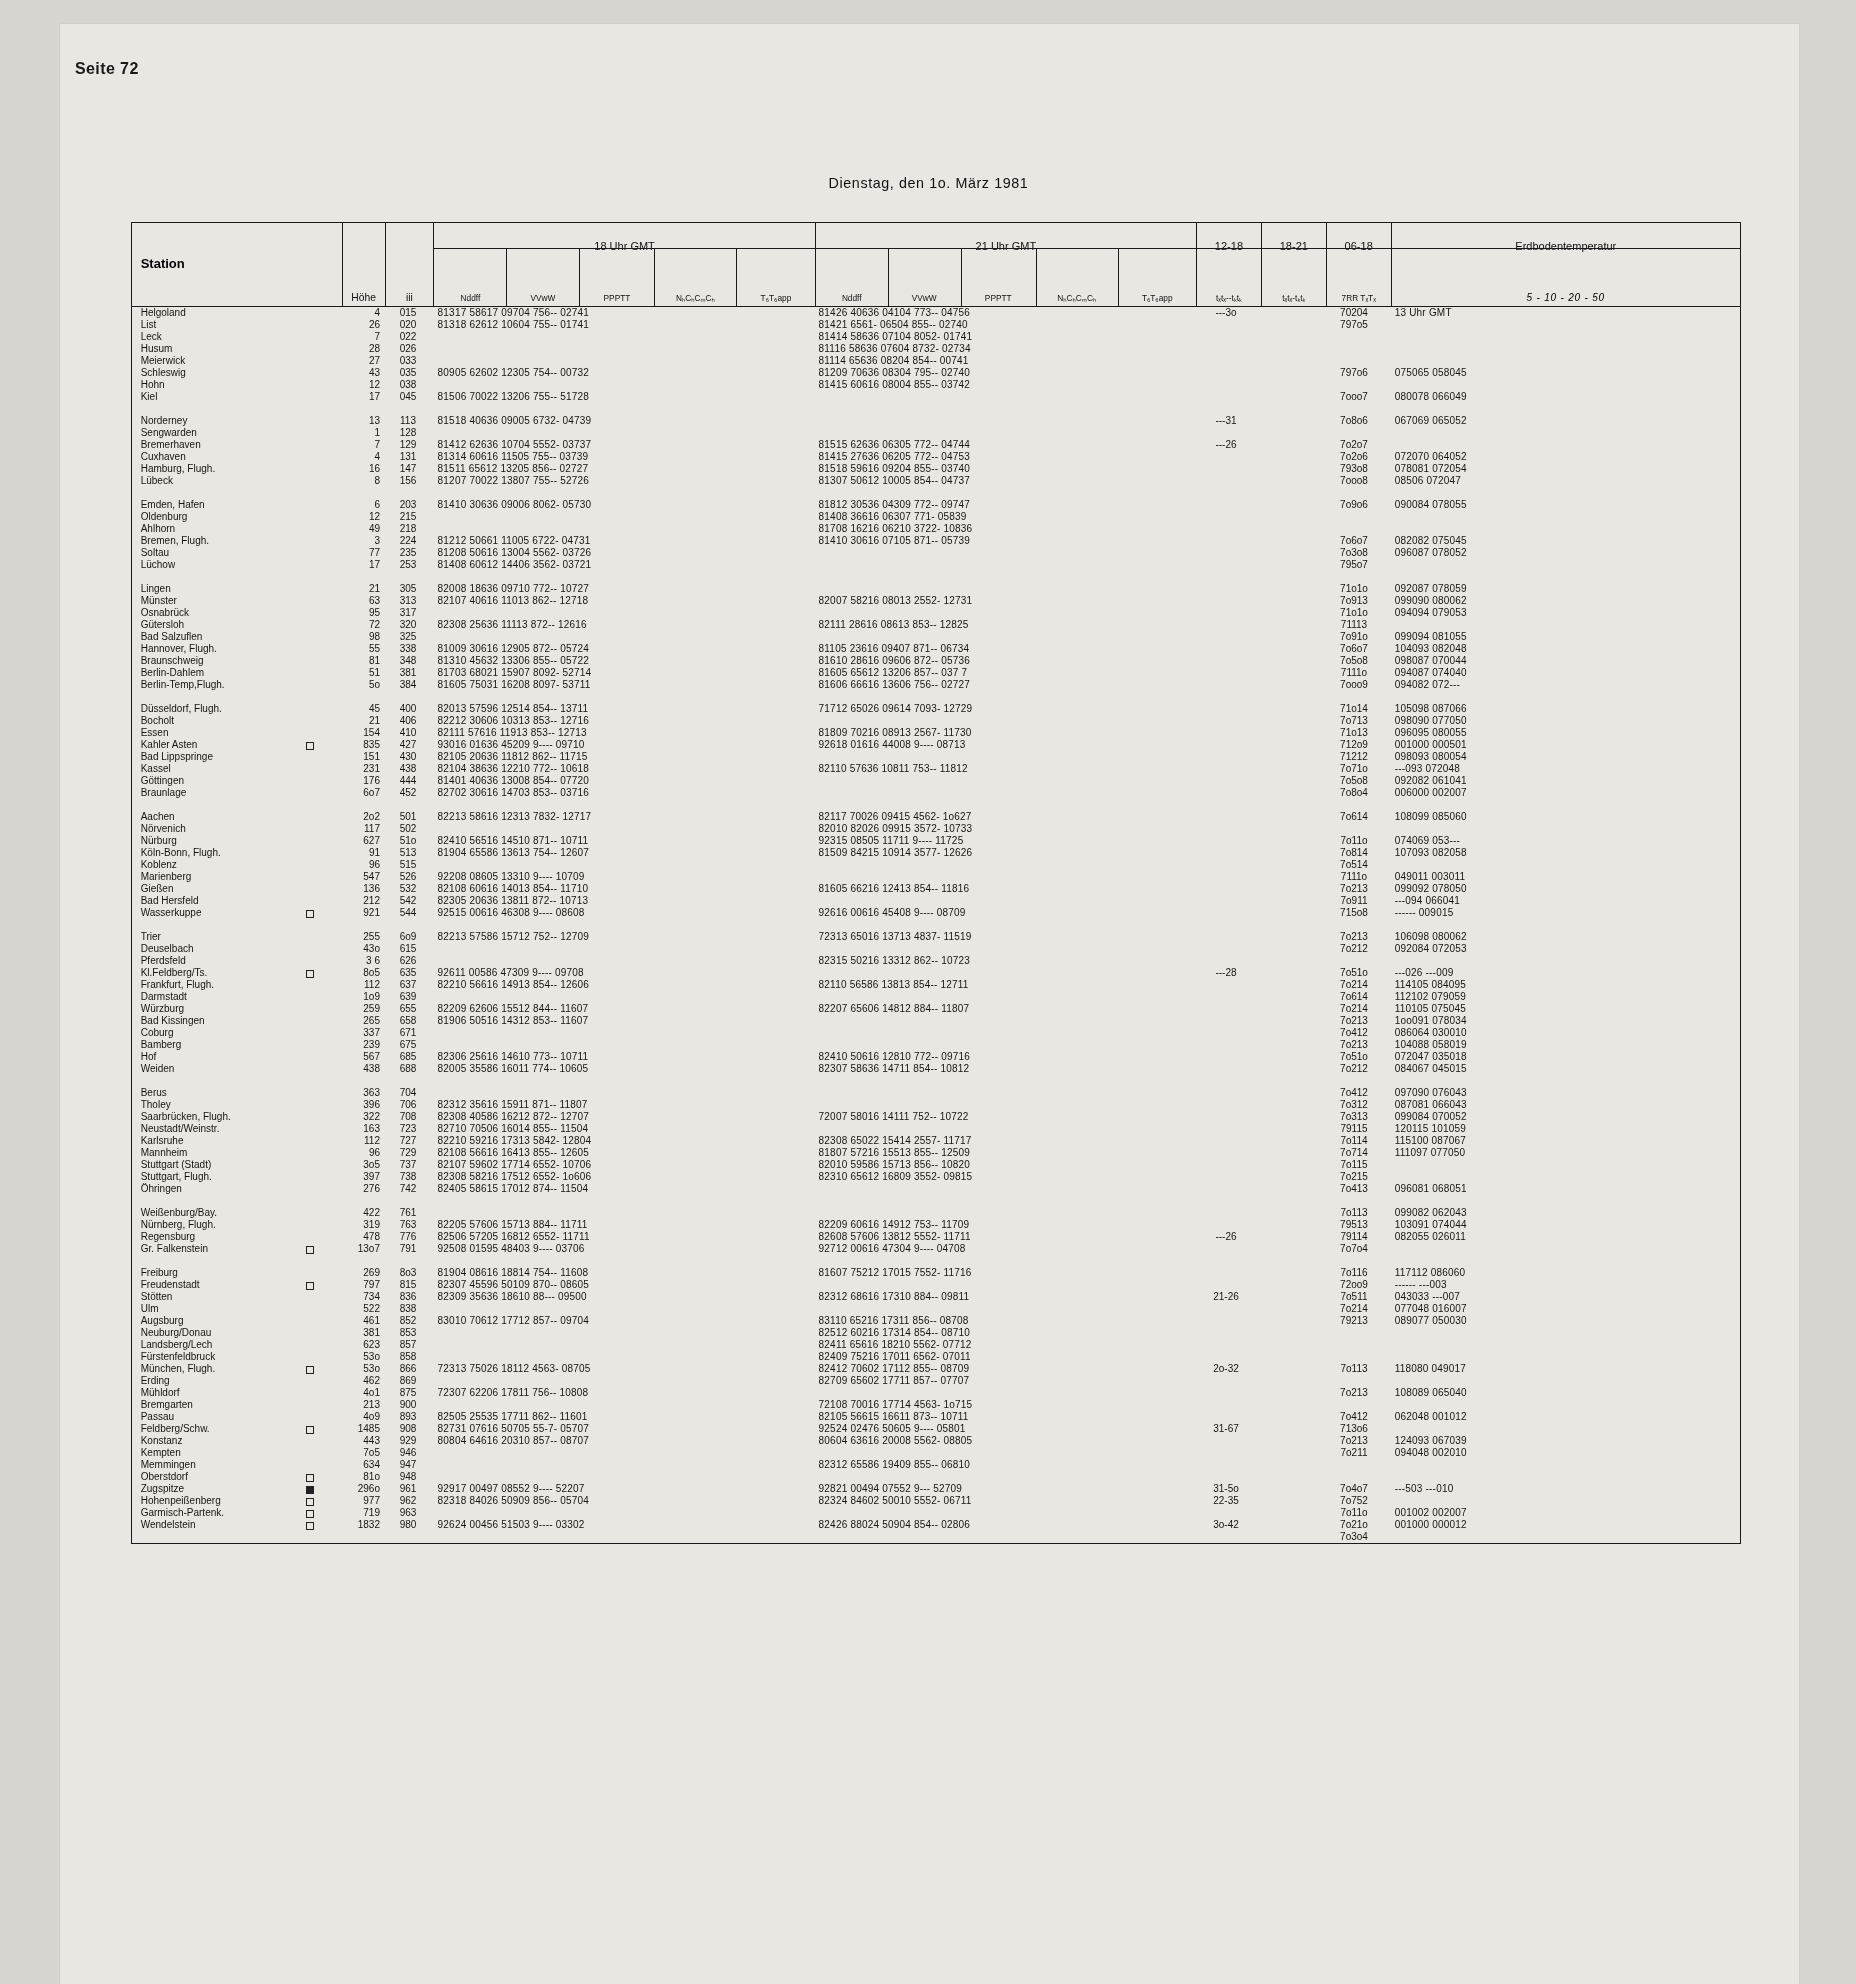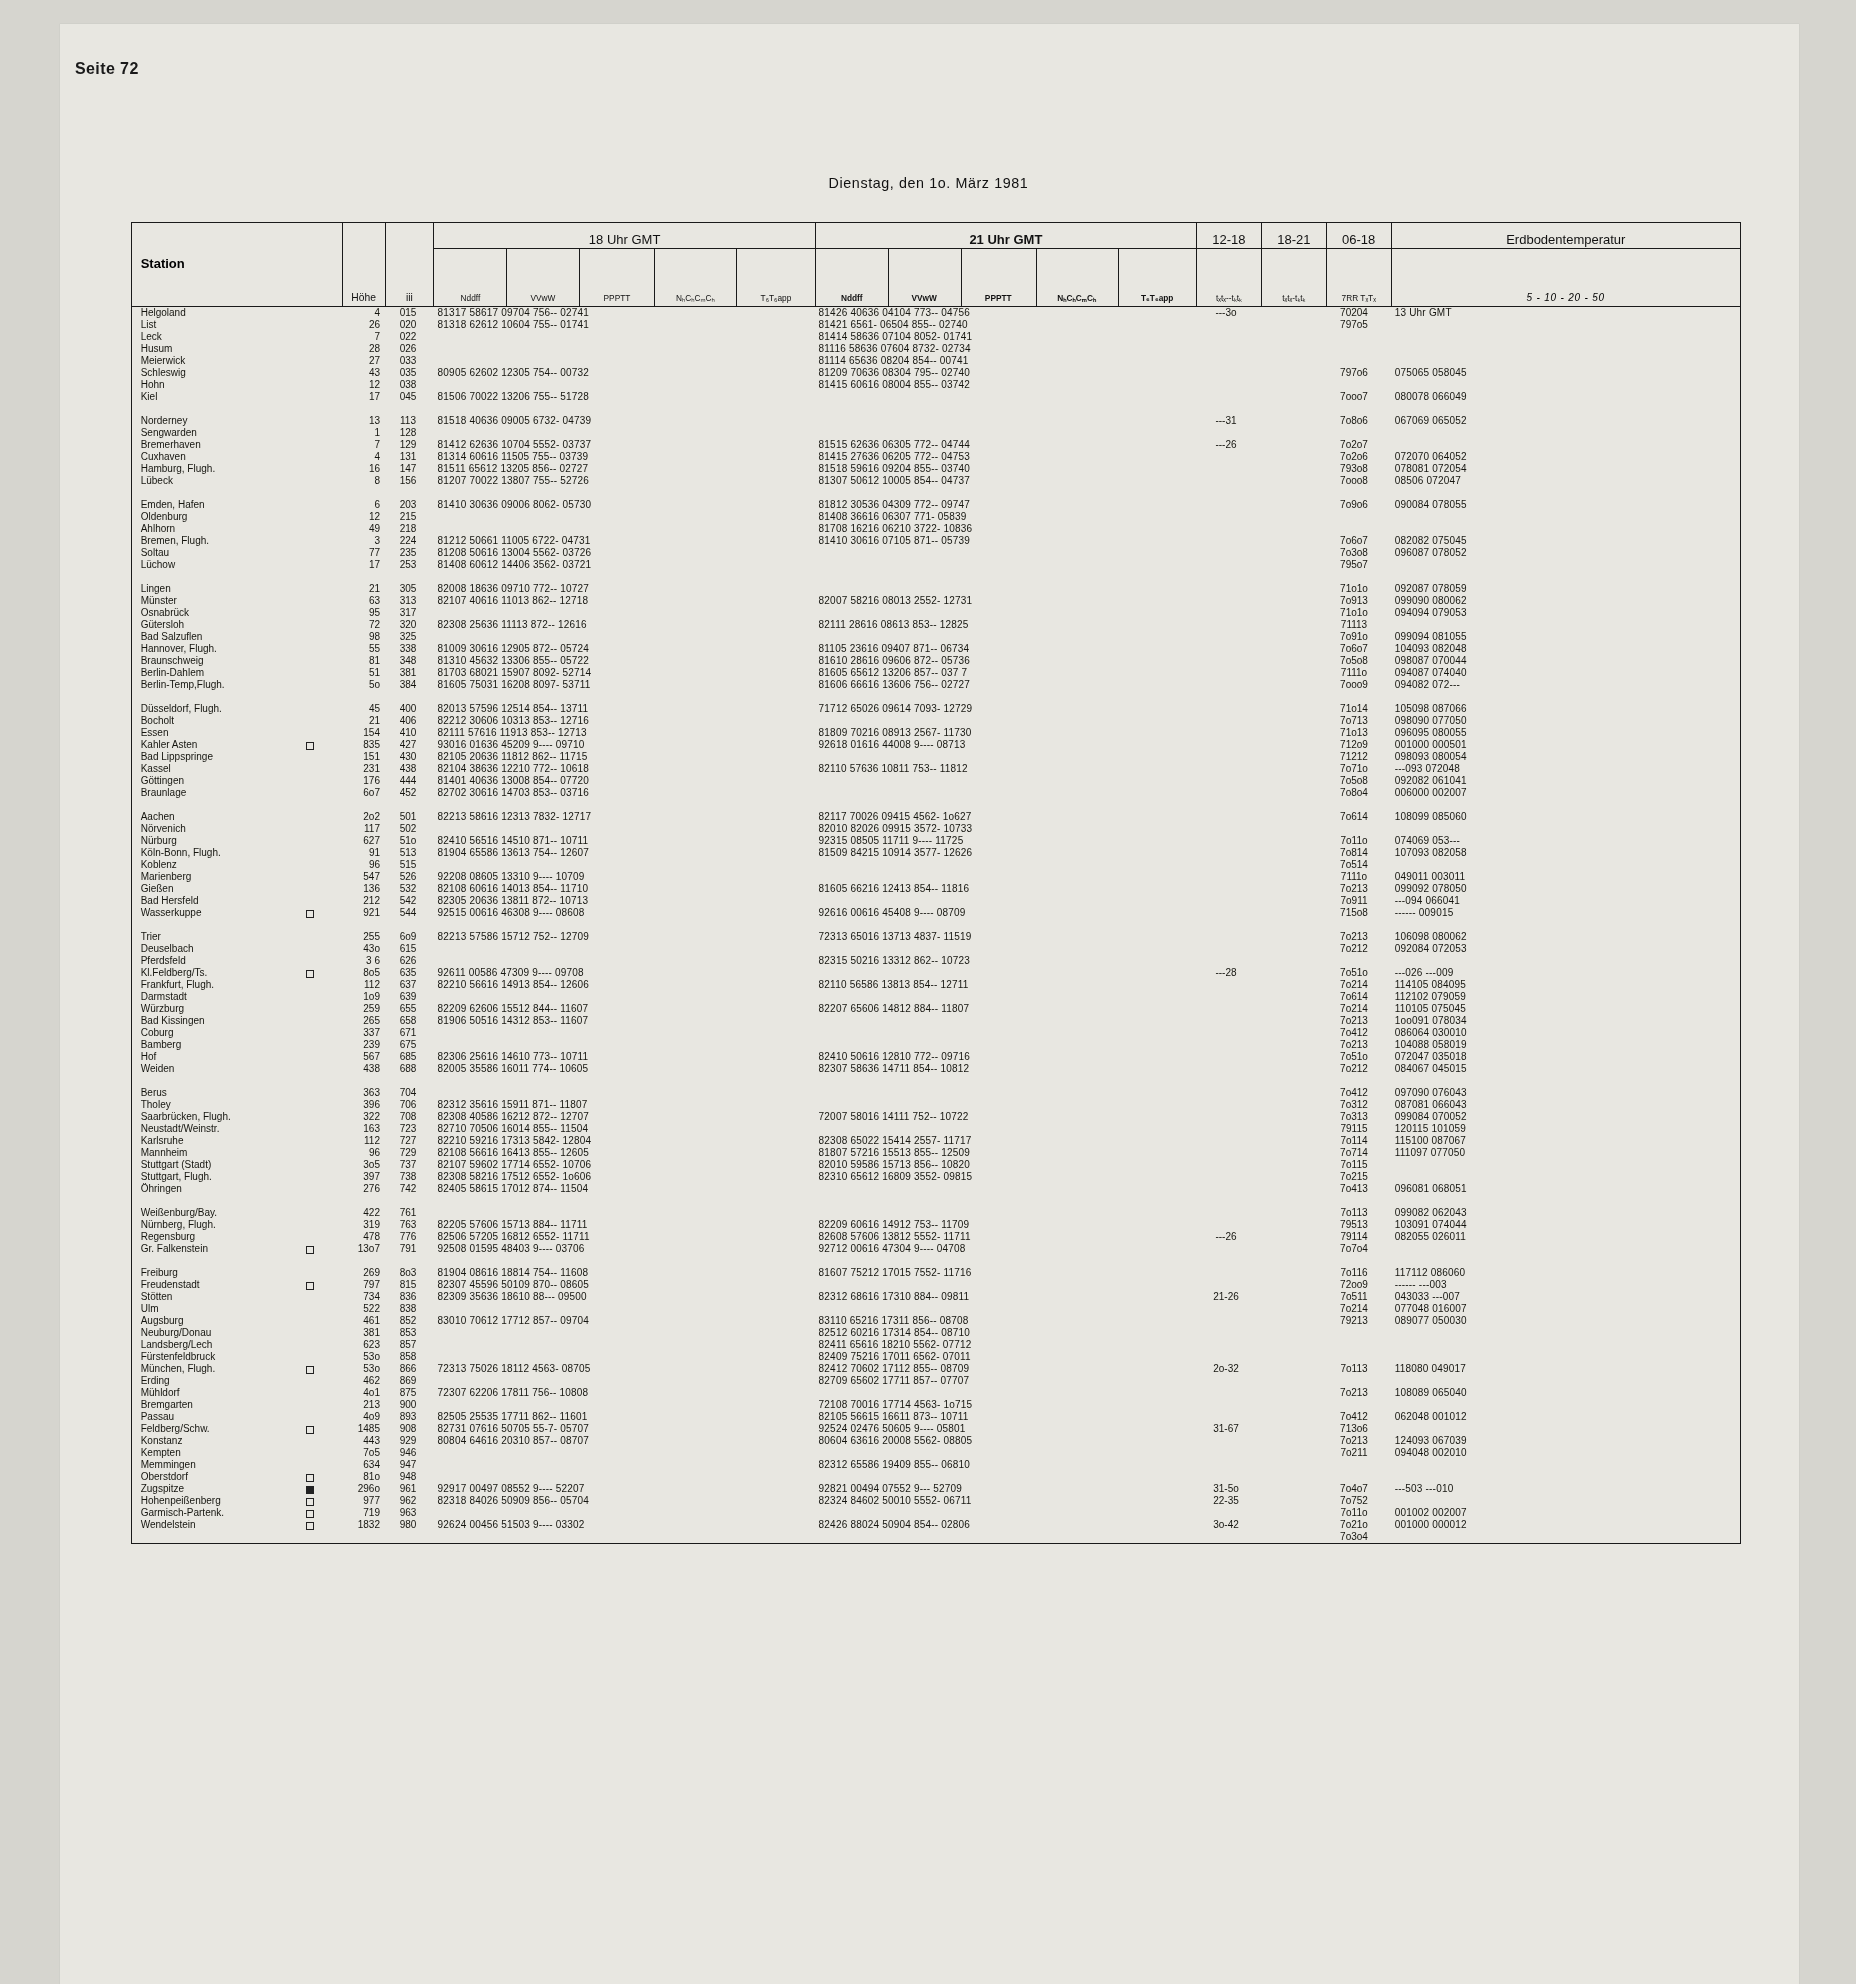--- a/index.html
+++ b/index.html
@@ -35,31 +35,31 @@
   .hdr{
     display:flex;border-bottom:1.2px solid #1a1a1a;
     height:83px;
   }
   .hdr .cell{border-right:0.8px solid #1a1a1a;position:relative;}
   .hdr .cell:last-child{border-right:none;}
   .c-station{width:210px;}
   .c-hoehe{width:42px;}
   .c-iii{width:48px;}
   .c-18{width:381px;}
-  .c-21{width:381px;font-weight:bold;}
+  .c-21{width:381px;}
   .c-n1{width:64px;}
   .c-n2{width:64px;}
   .c-n3{width:64px;}
   .c-erd{width:349px;}
 
   .hdr-label{
     position:absolute;left:0;right:0;
     text-align:center;font-size:10.3px;color:#111;
   }
-  .hdr-top{top:9px;font-size:13px;}
+  .hdr-top{top:17px;font-size:11px;}
   .station-lbl{position:absolute;left:8.7px;top:33px;font-size:13px;font-weight:bold;}
   .vrule{position:absolute;top:24.6px;bottom:0;width:0.8px;background:#1a1a1a;}
   .hrule{position:absolute;left:0;right:0;height:0.8px;background:#1a1a1a;}
 
   .sub{
     position:absolute;bottom:3.2px;text-align:center;font-size:8.3px;color:#111;margin-top:43px;
   }
 
   .body{position:relative;padding:0;}
   .row{

